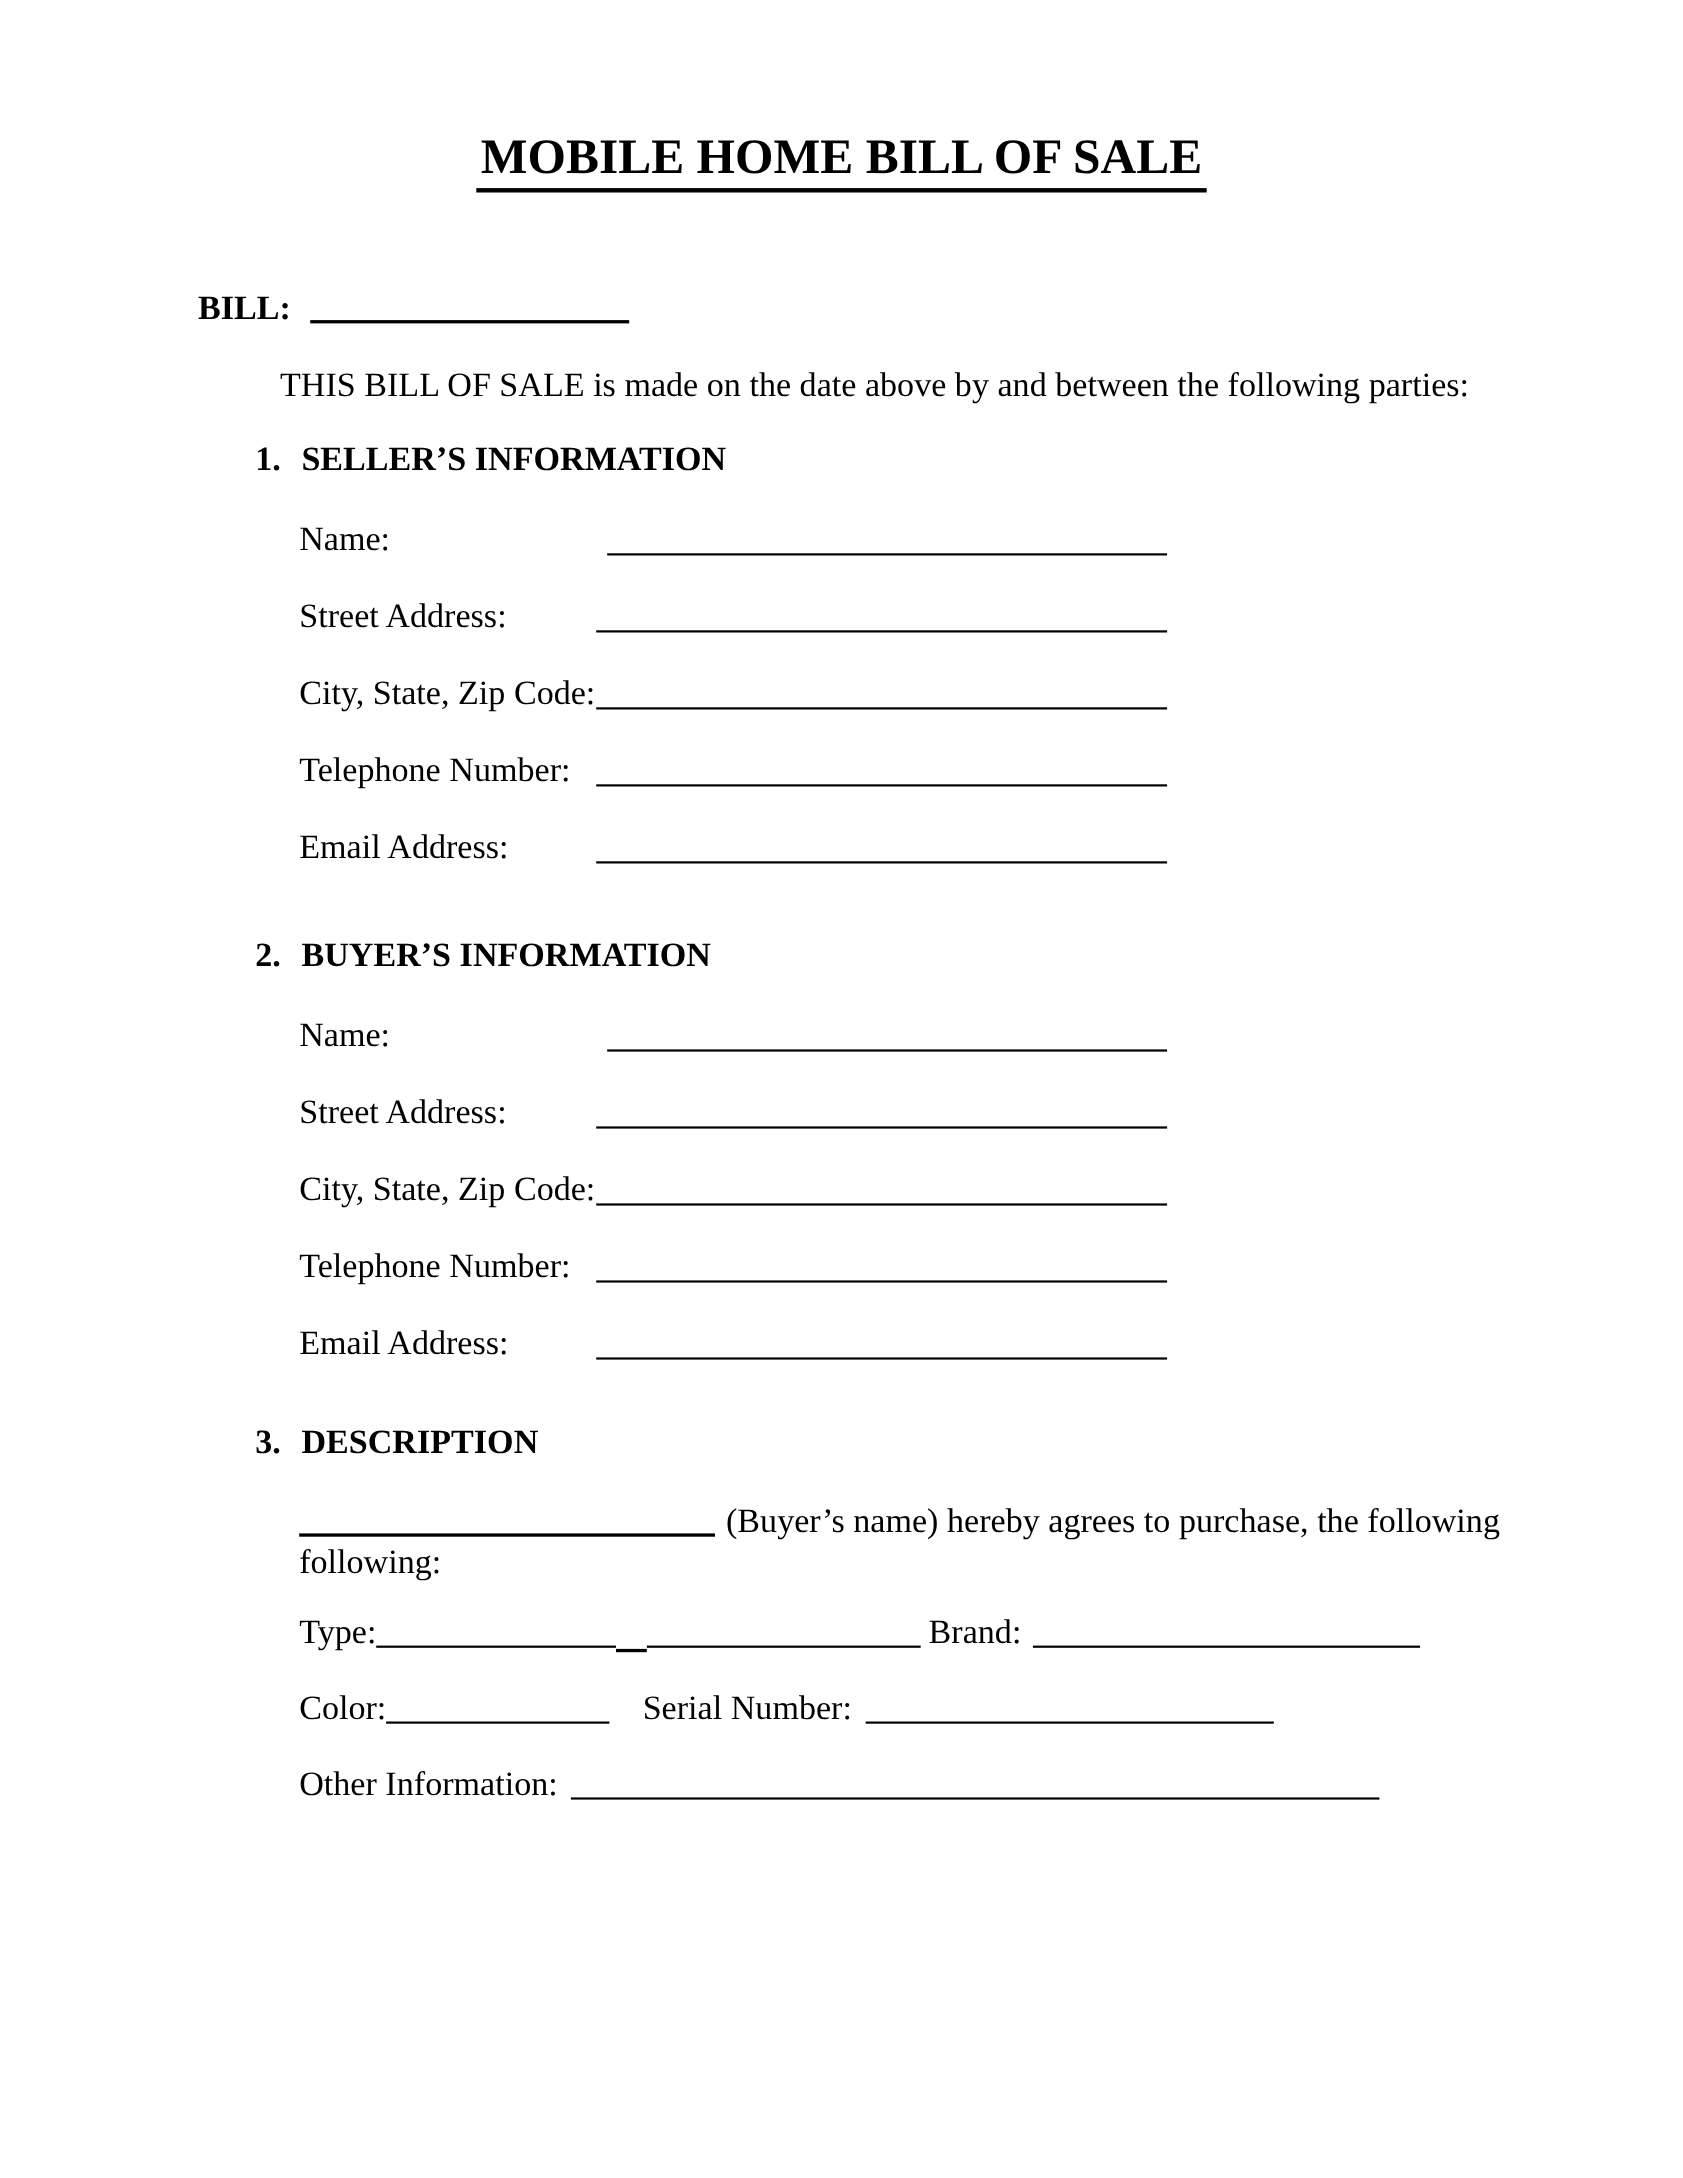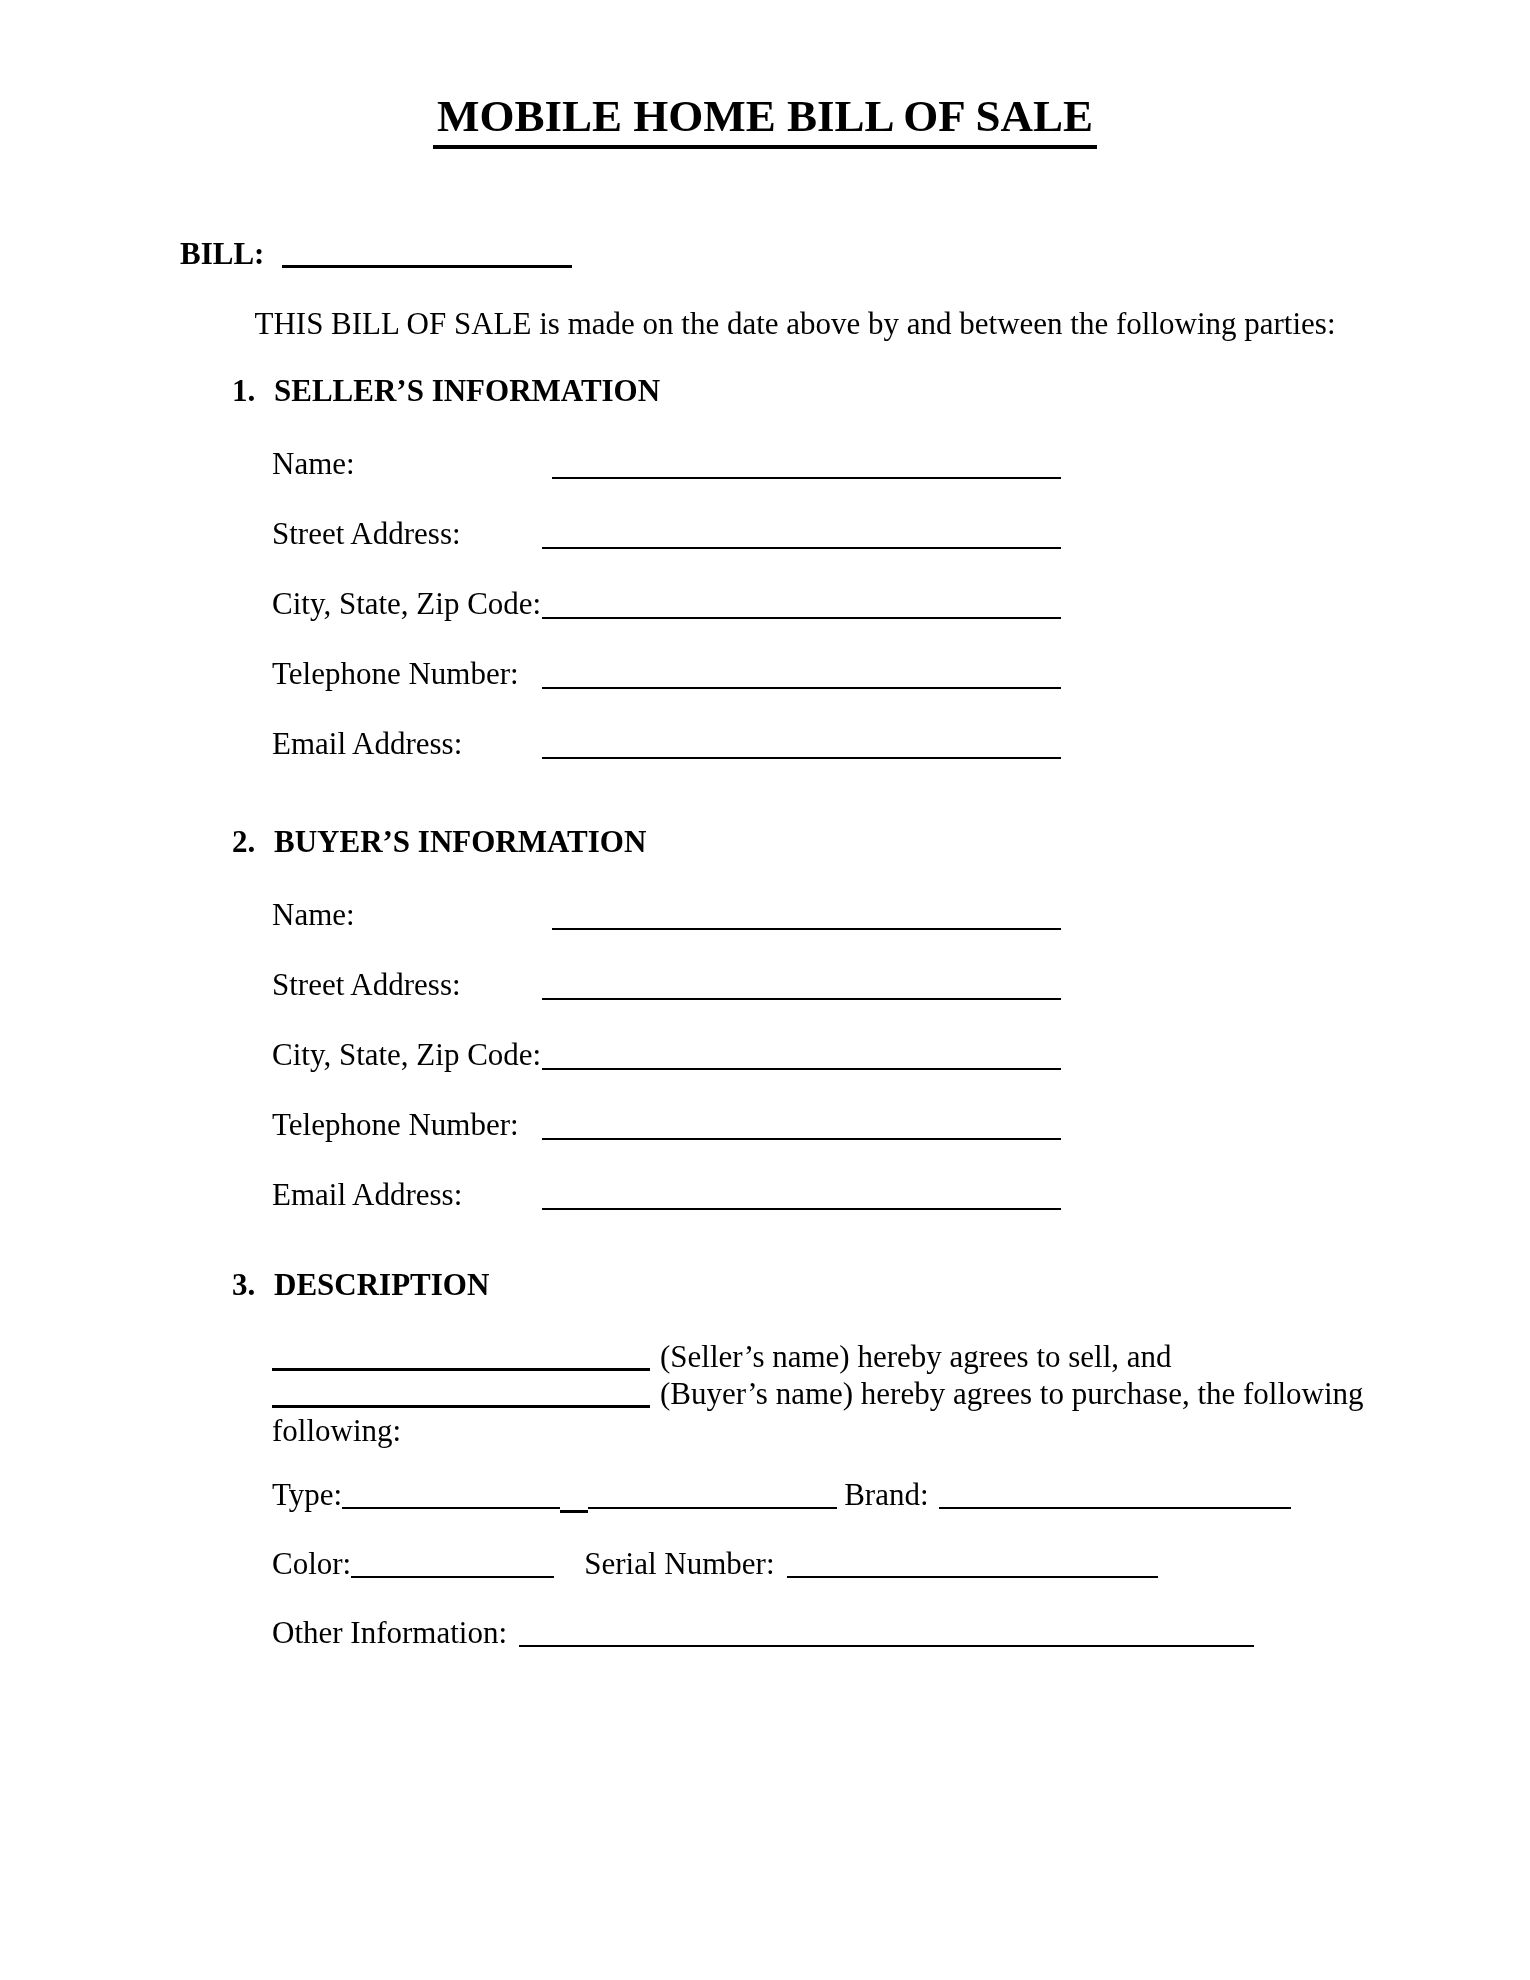--- a/index.html
+++ b/index.html
@@ -5,21 +5,21 @@
   html, body { margin: 0; padding: 0; background: #ffffff; }
   .page {
     position: relative;
     width: 1530px;
     height: 1980px;
     background: #ffffff;
     color: #000000;
     font-family: "Liberation Serif", "DejaVu Serif", serif;
     font-size: 31px;
     box-sizing: border-box;
-    padding-top: 92px;
+    padding-top: 118px;
     overflow: hidden;
   }
   h1.doc-title {
     margin: 0;
     text-align: center;
     font-size: 45px;
     font-weight: bold;
     line-height: 1.1;
   }
   h1.doc-title .title-inner {
@@ -164,23 +164,20 @@
     <span class="flabel">Email Address:</span>
     <span class="fline"></span>
   </div>
 
   <div class="section-heading sh-3">
     <span class="sec-num">3.</span><span>DESCRIPTION</span>
   </div>
 
   <div class="desc-block">
     <div>
-      <span class="uline blank-line"></span><span class="desc-text">(Seller’s name) hereby agrees to sell, and</span>
-    </div>
-    <div>
       <span class="uline blank-line"></span><span class="desc-text">(Buyer’s name) hereby agrees to purchase, the following</span>
     </div>
     <div>following:</div>
   </div>
 
   <div class="type-row">
     <span>Type:</span><span class="uline type-line-1"></span><span class="uline type-gap"></span><span class="uline type-line-2"></span><span class="brand-label">Brand:</span><span class="uline brand-line"></span>
   </div>
 
   <div class="color-row">

